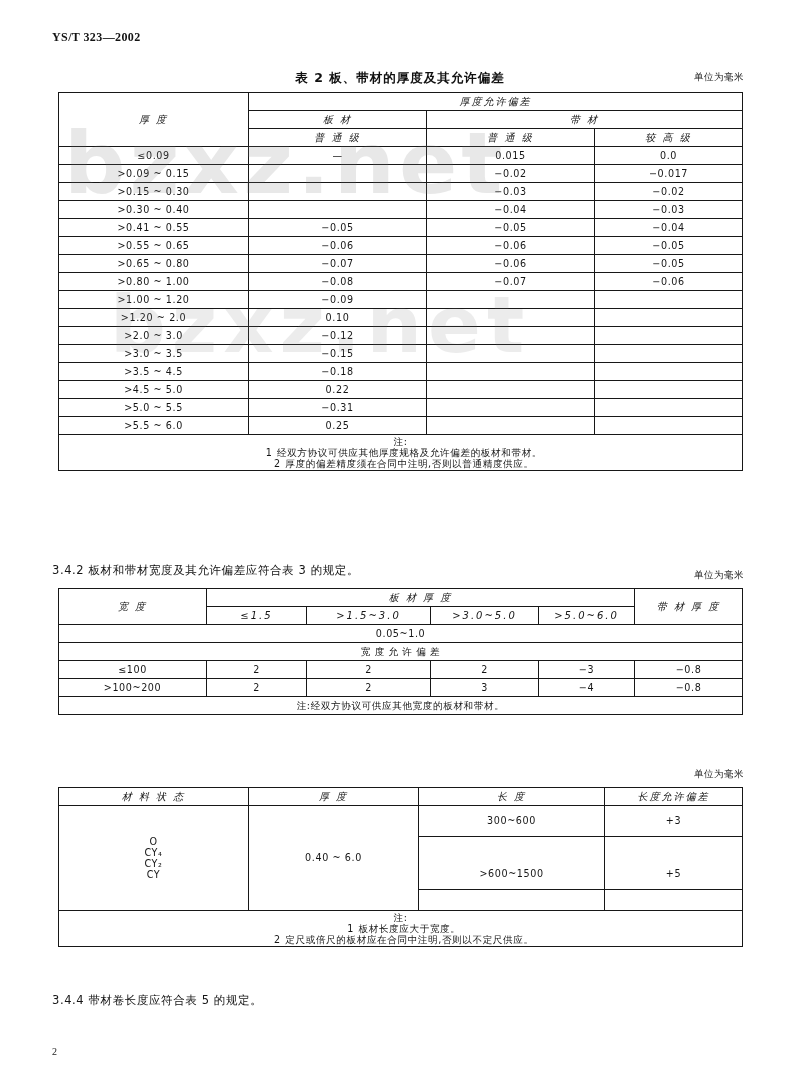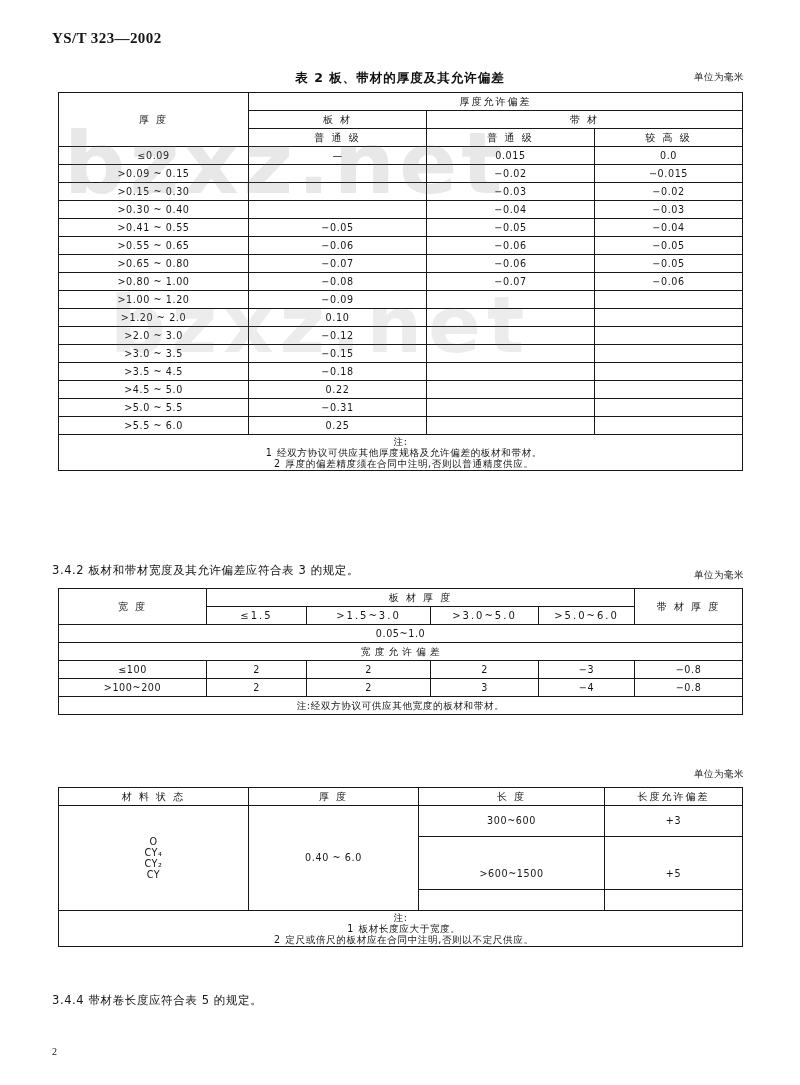--- a/index.html
+++ b/index.html
@@ -20,21 +20,21 @@
   .page {
     position: absolute;
     inset: 0;
     padding: 0;
   }
 
   .std-code {
     position: absolute;
     left: 52px;
     top: 30px;
-    font-size: 15px;
+    font-size: 12px;
     letter-spacing: 0.4px;
     font-weight: 700;
     color: #141414;
     font-family: "Liberation Serif", serif;
   }
 
   .page-num {
     position: absolute;
     left: 52px;
     top: 1046px;
@@ -115,20 +115,21 @@
     text-align: center;
     font-weight: 400;
     letter-spacing: 0.6px;
     height: 15px;
     line-height: 1.15;
     background: transparent;
   }
   table.doc th {
     font-size: 10px;
     letter-spacing: 2px;
+    font-style: italic;
   }
   .outer { border: 1.6px solid #111; }
 
   td.lft { text-align: left; padding-left: 14px; letter-spacing: 0.4px; }
   td.notes {
     text-align: left;
     padding: 3px 4px 4px 20px;
     line-height: 1.55;
     letter-spacing: 0.5px;
     height: auto;
@@ -196,21 +197,21 @@
       <tr>
           <td class="lft">≤0.09</td>
           <td>—</td>
           <td>0.015</td>
           <td>0.0</td>
         </tr>
       <tr>
           <td class="lft">&gt;0.09 ~ 0.15</td>
           <td></td>
           <td>−0.02</td>
-          <td>−0.015</td>
+          <td>−0.017</td>
         </tr>
       <tr>
           <td class="lft">&gt;0.15 ~ 0.30</td>
           <td></td>
           <td>−0.03</td>
           <td>−0.02</td>
         </tr>
       <tr>
           <td class="lft">&gt;0.30 ~ 0.40</td>
           <td></td>

